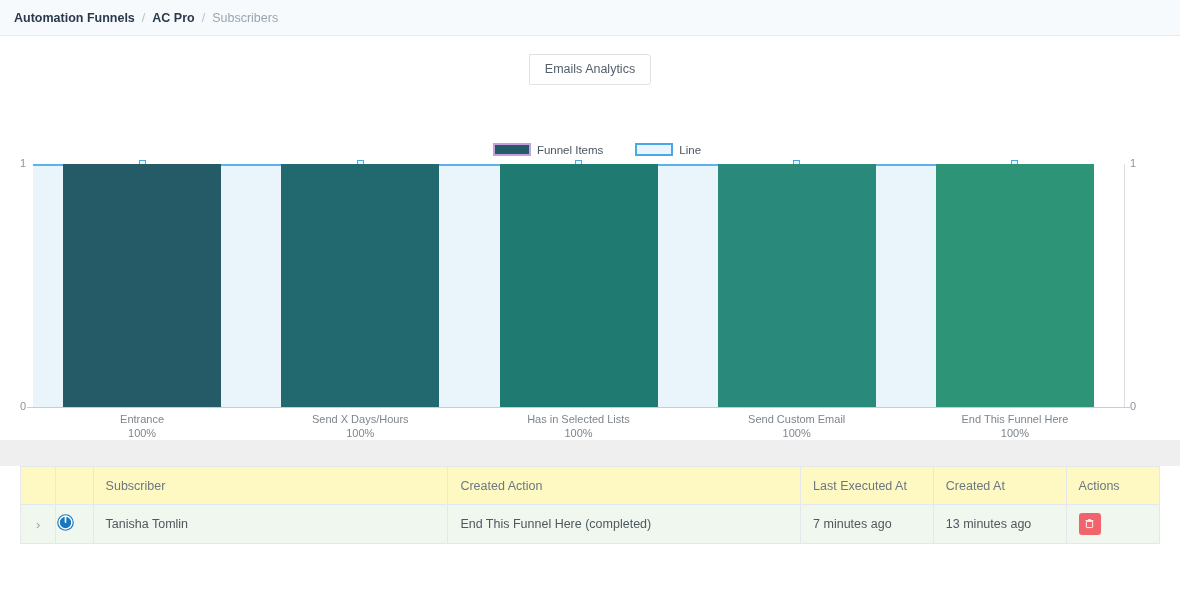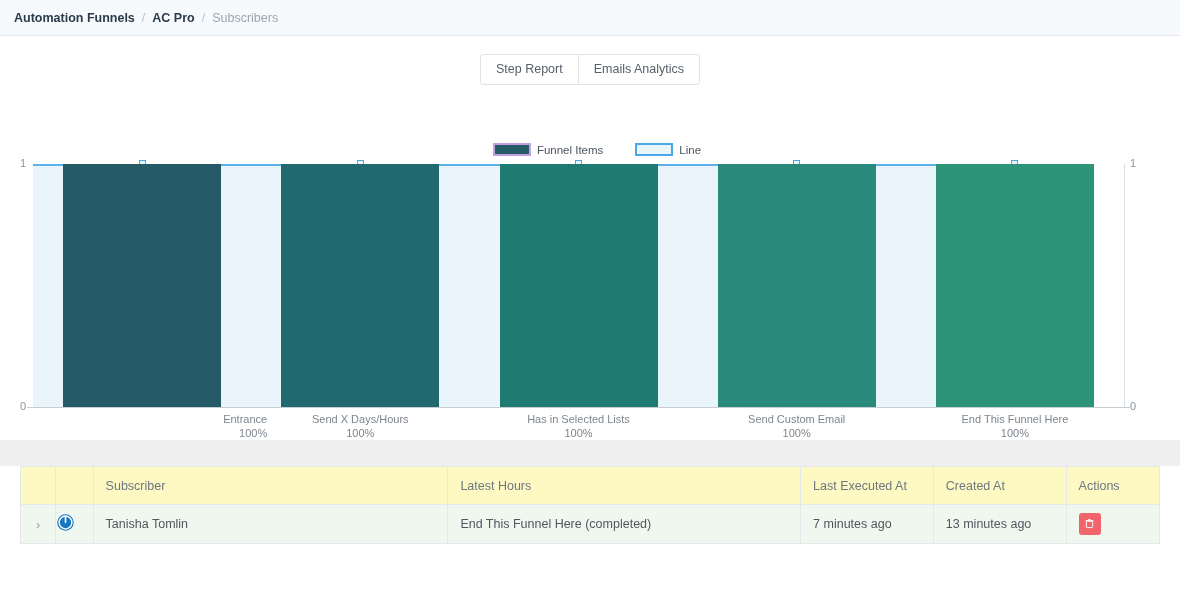--- a/index.html
+++ b/index.html
@@ -161,21 +161,20 @@
   <span class="crumb-strong">Automation Funnels</span>
   <span class="crumb-sep">/</span>
   <span class="crumb-strong">AC Pro</span>
   <span class="crumb-sep">/</span>
   <span class="crumb-muted">Subscribers</span>
 </div>
 
 <div class="chart-panel">
 
   <div class="tabs">
-    <div class="tab">Step Report</div>
     <div class="tab">Emails Analytics</div>
   </div>
 
   <div class="legend">
     <div class="legend-item">
       <span class="legend-swatch-bar"></span>
       <span>Funnel Items</span>
     </div>
     <div class="legend-item">
       <span class="legend-swatch-line"></span>
@@ -204,39 +203,39 @@
     <div class="bars" id="bars">
         <div class="bar" style="left: 30.1px; width: 158px; height: 243px; background: rgb(36, 91, 102);"></div>
         <div class="bar" style="left: 248.3px; width: 158px; height: 243px; background: rgb(33, 105, 110);"></div>
         <div class="bar" style="left: 466.5px; width: 158px; height: 243px; background: rgb(31, 122, 114);"></div>
         <div class="bar" style="left: 684.7px; width: 158px; height: 243px; background: rgb(41, 137, 122);"></div>
         <div class="bar" style="left: 902.9px; width: 158px; height: 243px; background: rgb(46, 148, 120);"></div>
       </div>
   </div>
 
   <div class="xlabels" id="xlabels">
-      <div class="xlabel" style="left: 16px; width: 218.2px; text-align: right;"><span>Entrance</span><span class="pct">100%</span></div>
+      <div class="xlabel" style="left: 0px; width: 218.2px;"><span>Entrance</span><span class="pct">100%</span></div>
       <div class="xlabel" style="left: 218.2px; width: 218.2px;"><span>Send X Days/Hours</span><span class="pct">100%</span></div>
       <div class="xlabel" style="left: 436.4px; width: 218.2px;"><span>Has in Selected Lists</span><span class="pct">100%</span></div>
       <div class="xlabel" style="left: 654.6px; width: 218.2px;"><span>Send Custom Email</span><span class="pct">100%</span></div>
       <div class="xlabel" style="left: 872.8px; width: 218.2px;"><span>End This Funnel Here</span><span class="pct">100%</span></div>
     </div>
 </div>
 
 <div class="panel-gap"></div>
 
 <div class="report-panel">
 
   <table class="report-table">
     <thead>
       <tr>
         <th class="col-toggle"></th>
         <th class="col-status"></th>
         <th class="col-sub">Subscriber</th>
-        <th class="col-action">Latest Hours</th>
+        <th class="col-action">Created Action</th>
         <th class="col-exec">Last Executed At</th>
         <th class="col-created">Created At</th>
         <th class="col-actions">Actions</th>
       </tr>
     </thead>
     <tbody>
       <tr class="data-row">
         <td class="col-toggle">
           <div class="expander">›</div>
         </td>

